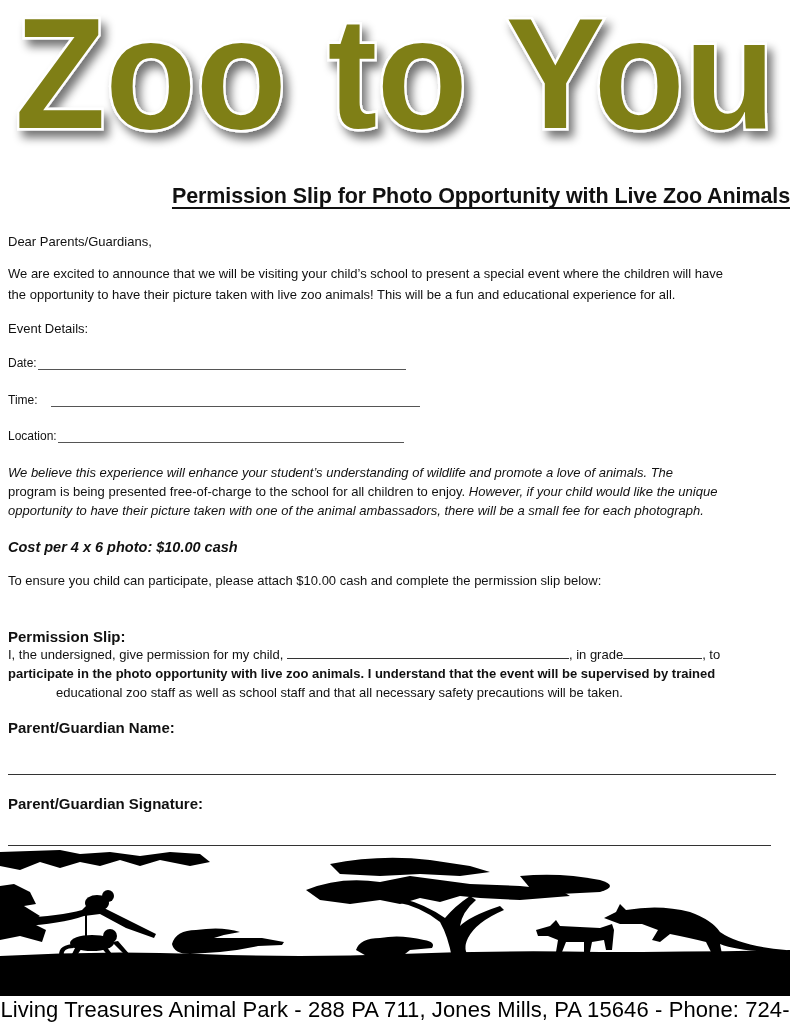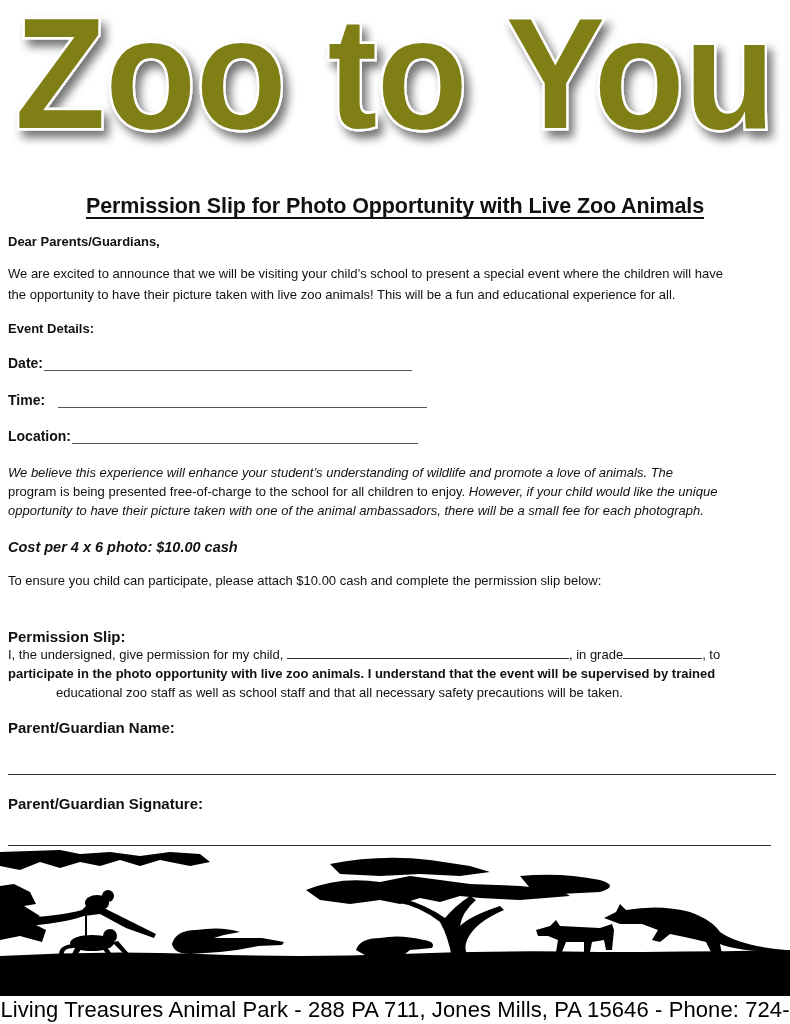--- a/index.html
+++ b/index.html
@@ -1,28 +1,28 @@
 <!DOCTYPE html>
 <html><head>
   <meta charset="utf-8">
   <style>
     html, body { margin: 0; padding: 0; background: #ffffff; }
     body { width: 790px; height: 1024px; position: relative; overflow: hidden;
            font-family: "Liberation Sans", sans-serif; color: #111; }
     .banner { position: absolute; left: 0; top: 0; width: 790px; height: 160px; }
     .banner svg { display: block; }
-    .title { position: absolute; left: 0; top: 194px; width: 790px; text-align: center;
+    .title { position: absolute; left: 0; top: 184px; width: 790px; text-align: right;
              font-size: 21.5px; font-weight: bold; text-decoration: underline;
              text-decoration-thickness: 2px; text-underline-offset: 4px; letter-spacing: -0.1px; }
     .t { position: absolute; left: 8px; font-size: 13px; line-height: 20px; white-space: nowrap; }
-    .b { font-weight: bold; }
+    .b { font-weight: normal; }
     .h15 { font-size: 15px; font-weight: bold; }
     .h14 { font-size: 14.5px; font-weight: bold; }
     .it { font-style: italic; }
-    .field { position: absolute; left: 8px; font-size: 14px; font-weight: bold; display: flex; align-items: flex-end; }
+    .field { position: absolute; left: 8px; font-size: 12px; font-weight: normal; display: flex; align-items: flex-end; }
     .field .line { display: inline-block; border-bottom: 1px solid #555; height: 14px; margin-left: 1px; }
     .blank { display: inline-block; border-bottom: 1px solid #333; height: 12px; vertical-align: baseline; }
     .rule { position: absolute; left: 8px; height: 0; border-top: 1.5px solid #333; }
     .footer-scene { position: absolute; left: 0; top: 846px; width: 790px; height: 150px; }
     .footer-text { position: absolute; left: 0; top: 997px; width: 790px; text-align: center;
                    font-size: 22px; color: #000; letter-spacing: 0.1px; }
   </style>
 </head>
 <body>
 

